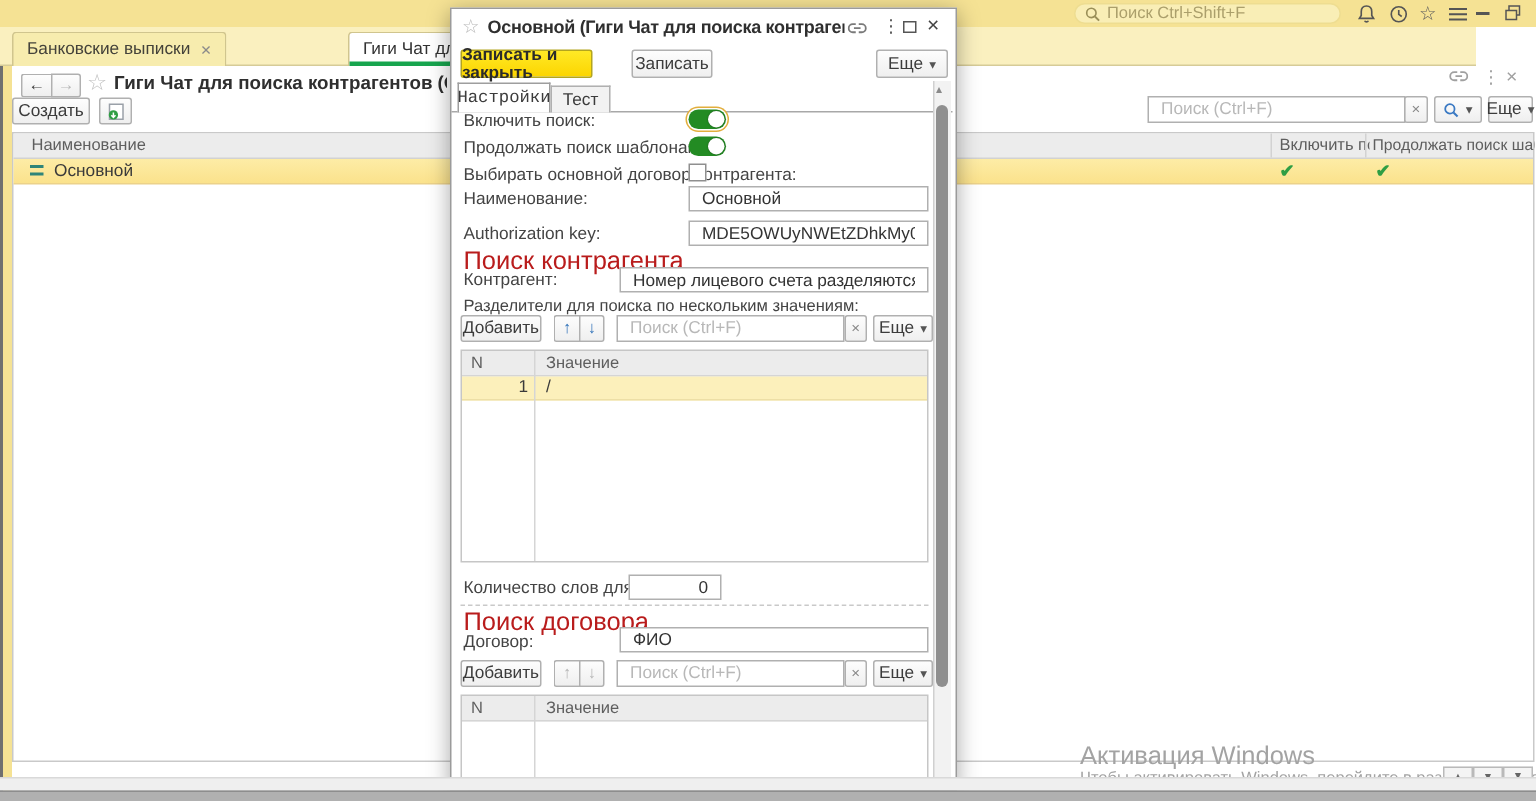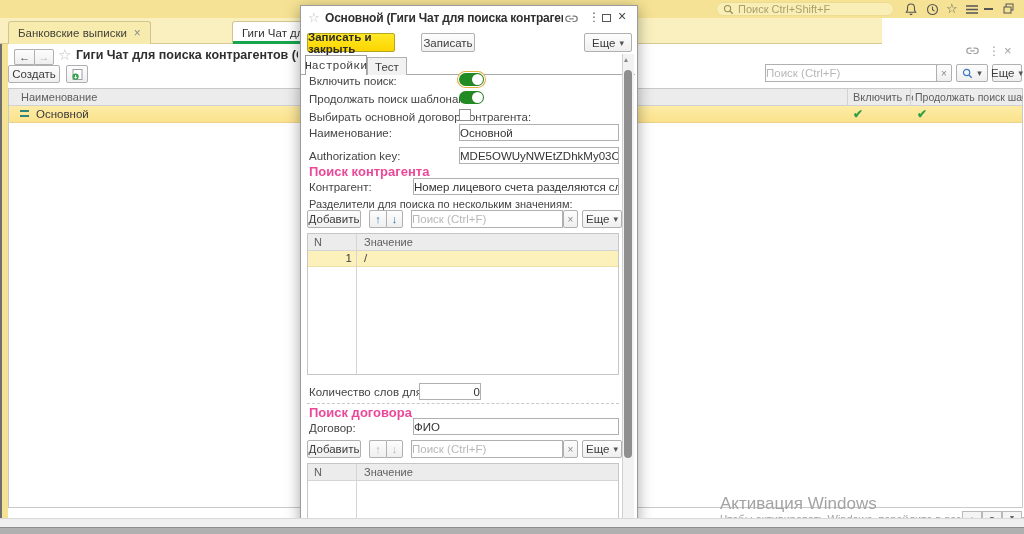--- a/index.html
+++ b/index.html
@@ -11,40 +11,40 @@
 
   
   .titlebar { left:0; top:0; width:1024px; height:18px; background:#f5e294; }
   .app-title { left:2px; top:3px; font-size:11px; color:#3f3f3f; }
   .app-search { left:716px; top:2px; width:178px; height:14px; background:#f9eeb6; border:1px solid #eedd91; border-radius:7px; display:flex; align-items:center; padding:0 6px; gap:4px; }
   .app-search input { border:none; outline:none; background:transparent; font-family:inherit; font-size:11px; width:100%; color:#6b5f2e; }
   .app-search input::placeholder { color:#ab9f6b; }
   .tb-ic { display:inline-flex; align-items:center; justify-content:center; cursor:default; }
 
   
-  .tabbar { left:0; top:18px; width:882px; height:26px; background:#faf0bf; border-bottom:1px solid #d6cb97; }
+  .tabbar { left:0; top:18px; width:984px; height:26px; background:#faf0bf; border-bottom:1px solid #d6cb97; }
   .tab { position:absolute; top:3px; height:23px; background:#f7ecae; border:1px solid #d0c58e; border-bottom:none; border-radius:3px 3px 0 0; display:flex; align-items:center; gap:7px; padding:0 9px; font-size:11.5px; color:#44423a; }
   .tab .x { color:#8a8a8a; font-size:12px; }
   .tab.active { background:#fff; color:#333; }
   .tab.active .green { position:absolute; left:0; right:0; bottom:0; height:3px; background:#17a54e; }
 
   .left-dark { left:0; top:44px; width:2px; height:483px; background:#6f6f6f; }
   .left-strip { left:2px; top:44px; width:6px; height:483px; background:#f5e294; }
 
   
   .btn { position:absolute; display:inline-flex; align-items:center; justify-content:center; gap:4px; background:linear-gradient(#fdfdfd,#efefef); border:1px solid #b0b0b0; border-radius:2px; font-size:11.5px; color:#3c3c3c; cursor:default; }
   .btn-yellow { background:linear-gradient(#ffe926,#fcd500); border-color:#b3a51f; font-weight:bold; color:#2b2b2b; }
   .caret { font-size:9px; color:#555; }
-  .inp { position:absolute; border:1px solid #b0b0b0; background:#fff; font-family:inherit; font-size:11.5px; color:#333; padding:0 0; outline:none; }
+  .inp { position:absolute; border:1px solid #b0b0b0; background:#fff; font-family:inherit; font-size:11.5px; color:#333; padding:0 8px; outline:none; }
   .inp::placeholder { color:#b8b8b8; }
   .toggle { position:absolute; width:25px; height:13px; border-radius:7px; background:#238b23; }
   .toggle::after { content:""; position:absolute; right:1px; top:1px; width:11px; height:11px; border-radius:50%; background:#fff; box-shadow:0 0 1px rgba(0,0,0,.5); }
   .toggle.focus { box-shadow:0 0 0 1px #fff, 0 0 0 2px #e2ae3c; }
   .cb { position:absolute; width:12px; height:12px; background:#fff; border:1px solid #8f8f8f; }
-  .green-h { position:absolute; font-size:13px; color:#ec4899;font-weight:bold; }
+  .green-h { position:absolute; font-size:17px; color:#b91c1c; }
   .lbl { position:absolute; font-size:11.5px; color:#444; white-space:nowrap; }
   .check { color:#2f9e44; font-weight:bold; font-size:12px; }
 
   
   .list-box { left:8px; top:88px; width:1015px; height:420px; border:1px solid #c9c9c9; background:#fff; }
   .lh { position:absolute; left:0; top:0; width:100%; height:17px; background:#ececec; border-bottom:1px solid #d2d2d2; }
   .lh .c { position:absolute; top:2px; font-size:11px; color:#5e5e5e; white-space:nowrap; overflow:hidden; }
   .lrow { position:absolute; left:0; top:17px; width:100%; height:17px; background:linear-gradient(#fdeca6,#fbe28c); border-bottom:1px solid #ecd28a; }
   .vline { position:absolute; top:0; bottom:0; width:1px; background:#d2d2d2; }
   .eq-ic { position:absolute; width:9px; height:7px; border-top:2px solid #2f8579; border-bottom:2px solid #2f8579; }

